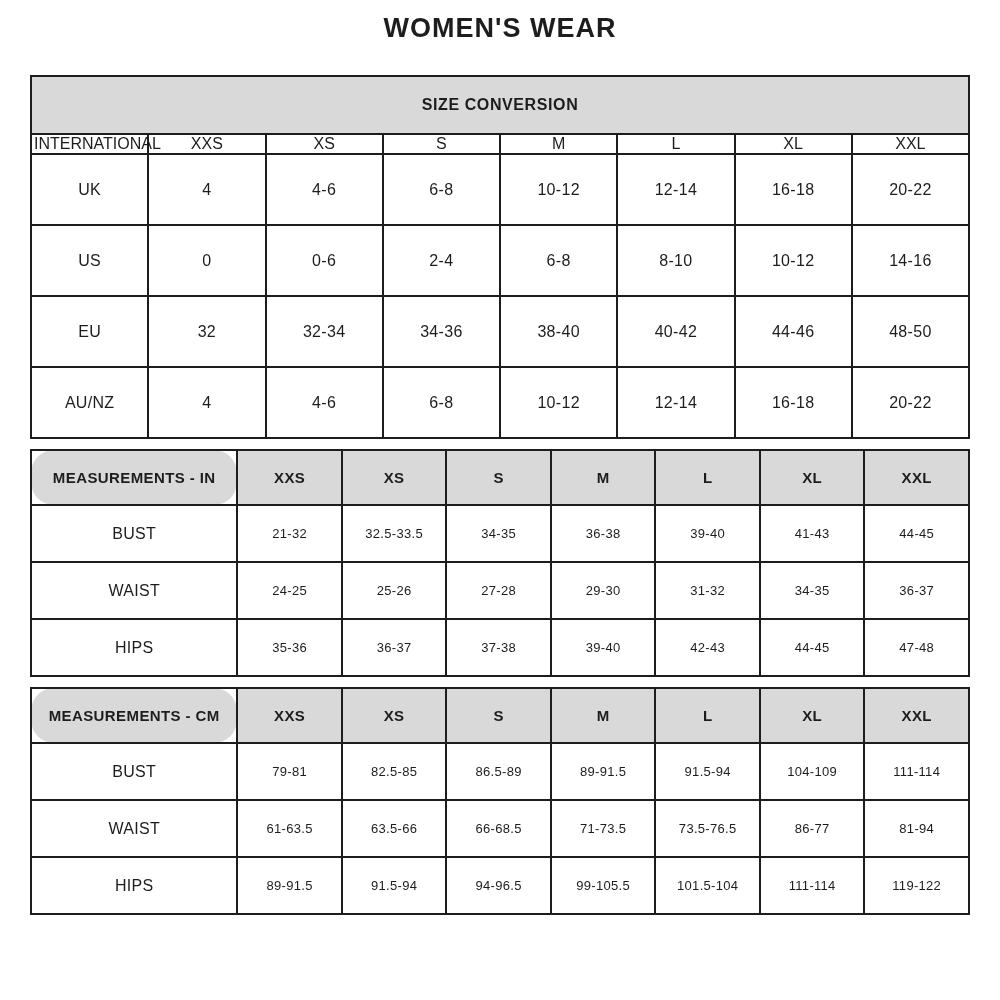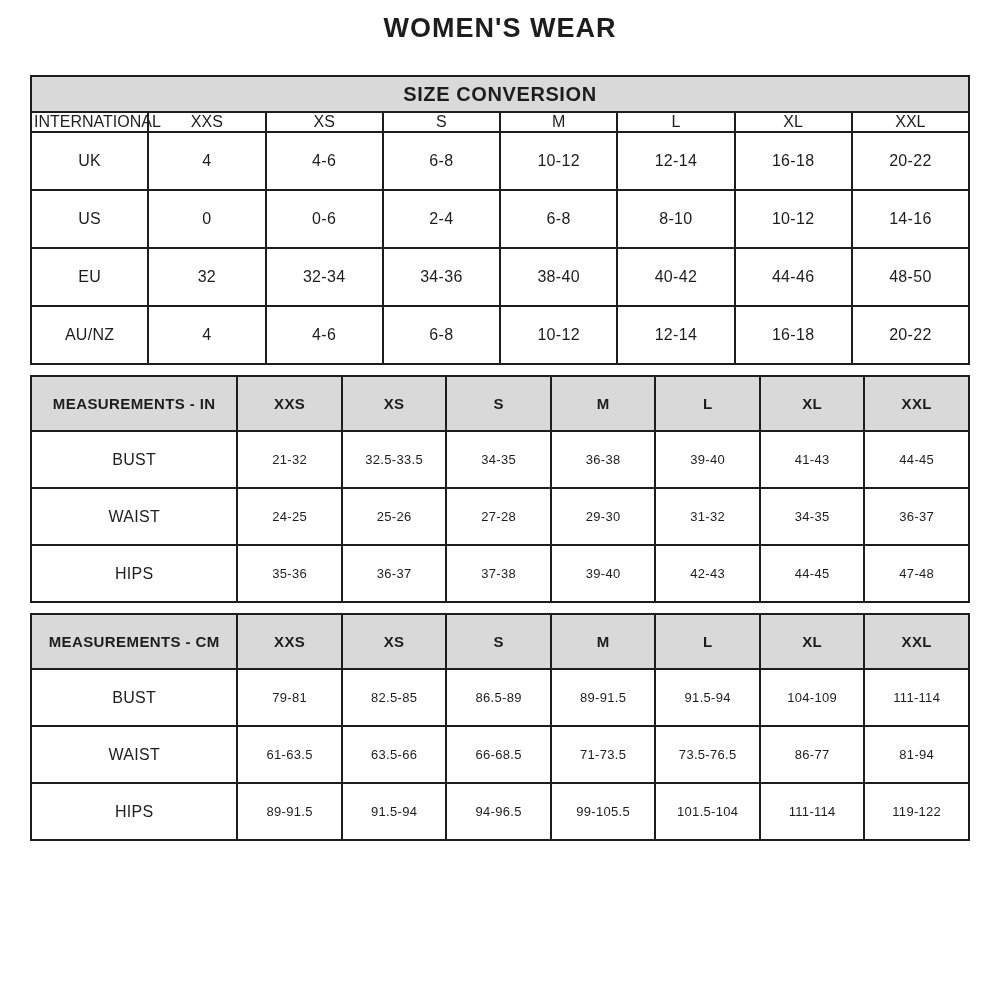--- a/index.html
+++ b/index.html
@@ -31,38 +31,38 @@
     border: 2px solid #1d1d1d;
   }
   th, td {
     text-align: center;
     vertical-align: middle;
     padding: 0 2px;
   }
   
   #size-conversion .title-cell {
     background: #d9d9d9;
-    height: 36px;
-    font-size: 20px;
+    height: 58px;
+    font-size: 16px;
     font-weight: bold;
     letter-spacing: 0.6px;
   }
-  #size-conversion tbody td { height: 58px; font-size: 16px; letter-spacing: 0.3px; }
+  #size-conversion tbody td { height: 71px; font-size: 16px; letter-spacing: 0.3px; }
   #size-conversion td:first-child { width: 17.6%; }
   
   .measure thead th {
     background: #d9d9d9;
     height: 55px;
     font-size: 15px;
     font-weight: bold;
     letter-spacing: 0.4px;
   }
   .measure tbody td { height: 57px; font-size: 13px; letter-spacing: 0.3px; }
   .measure tbody td.label { font-size: 16px; }
-  .measure th:first-child, .measure td:first-child { width: 22%; }
+  .measure th:first-child, .measure td:first-child { width: 22%; border-radius: 23px; }
 </style>
 </head>
 <body>
 
 <div class="page">
 
   <div class="page-title">WOMEN'S WEAR</div>
 
   <table id="size-conversion">
     <thead>

